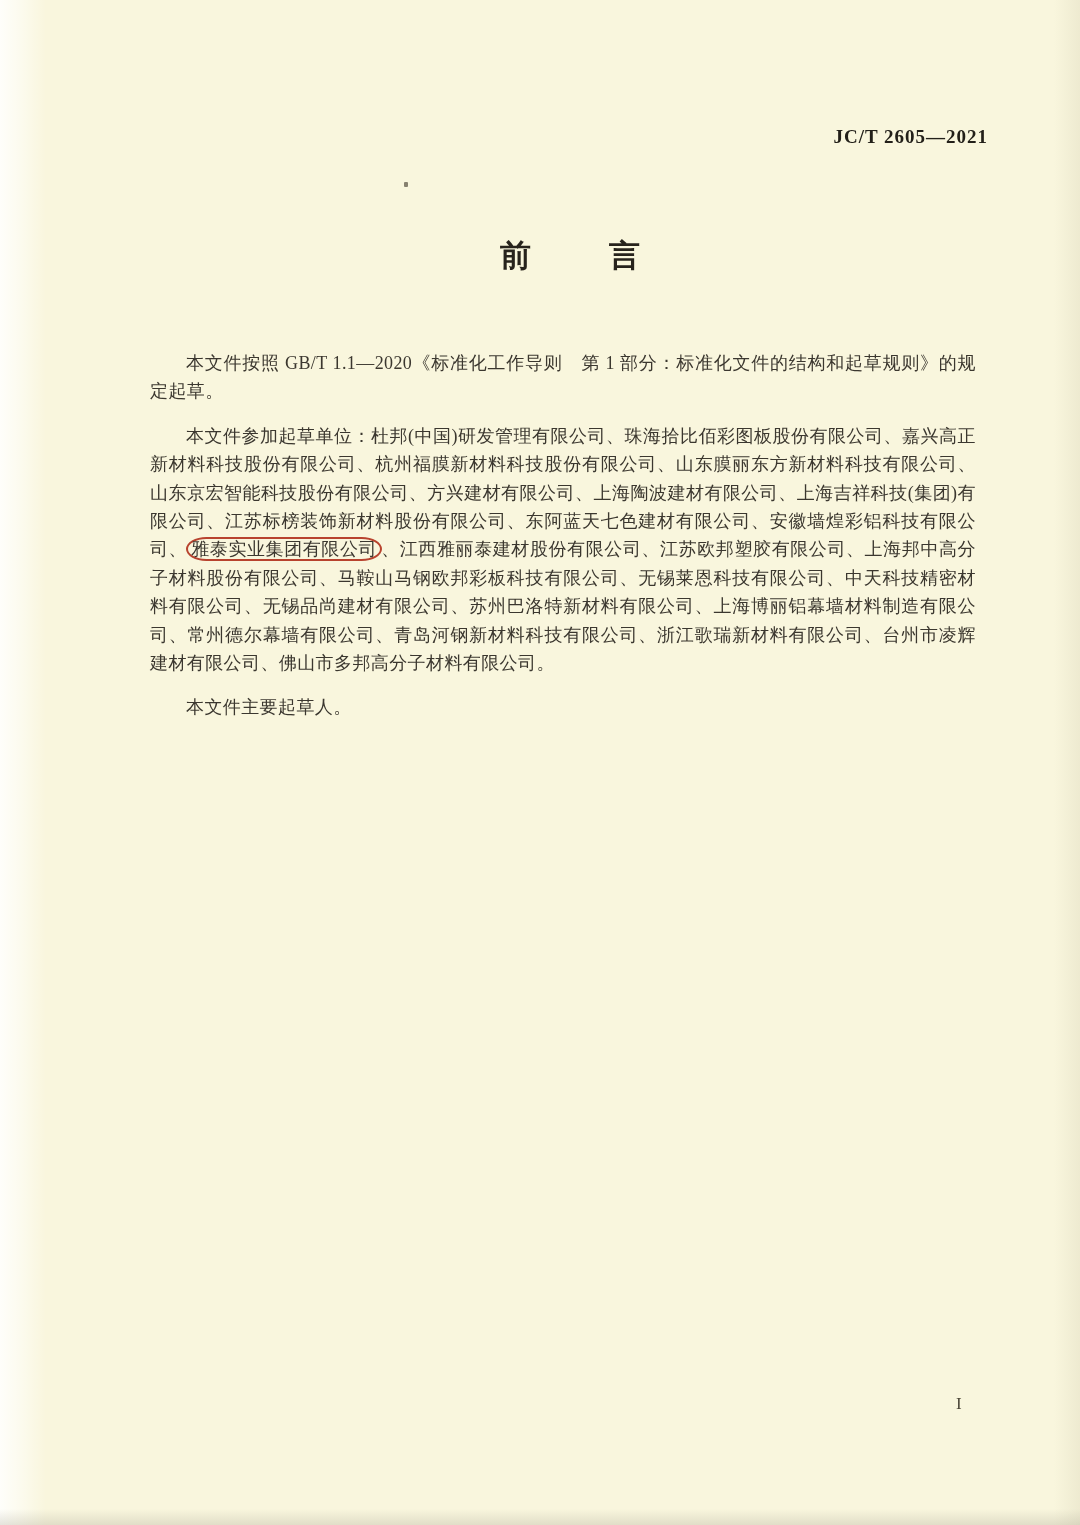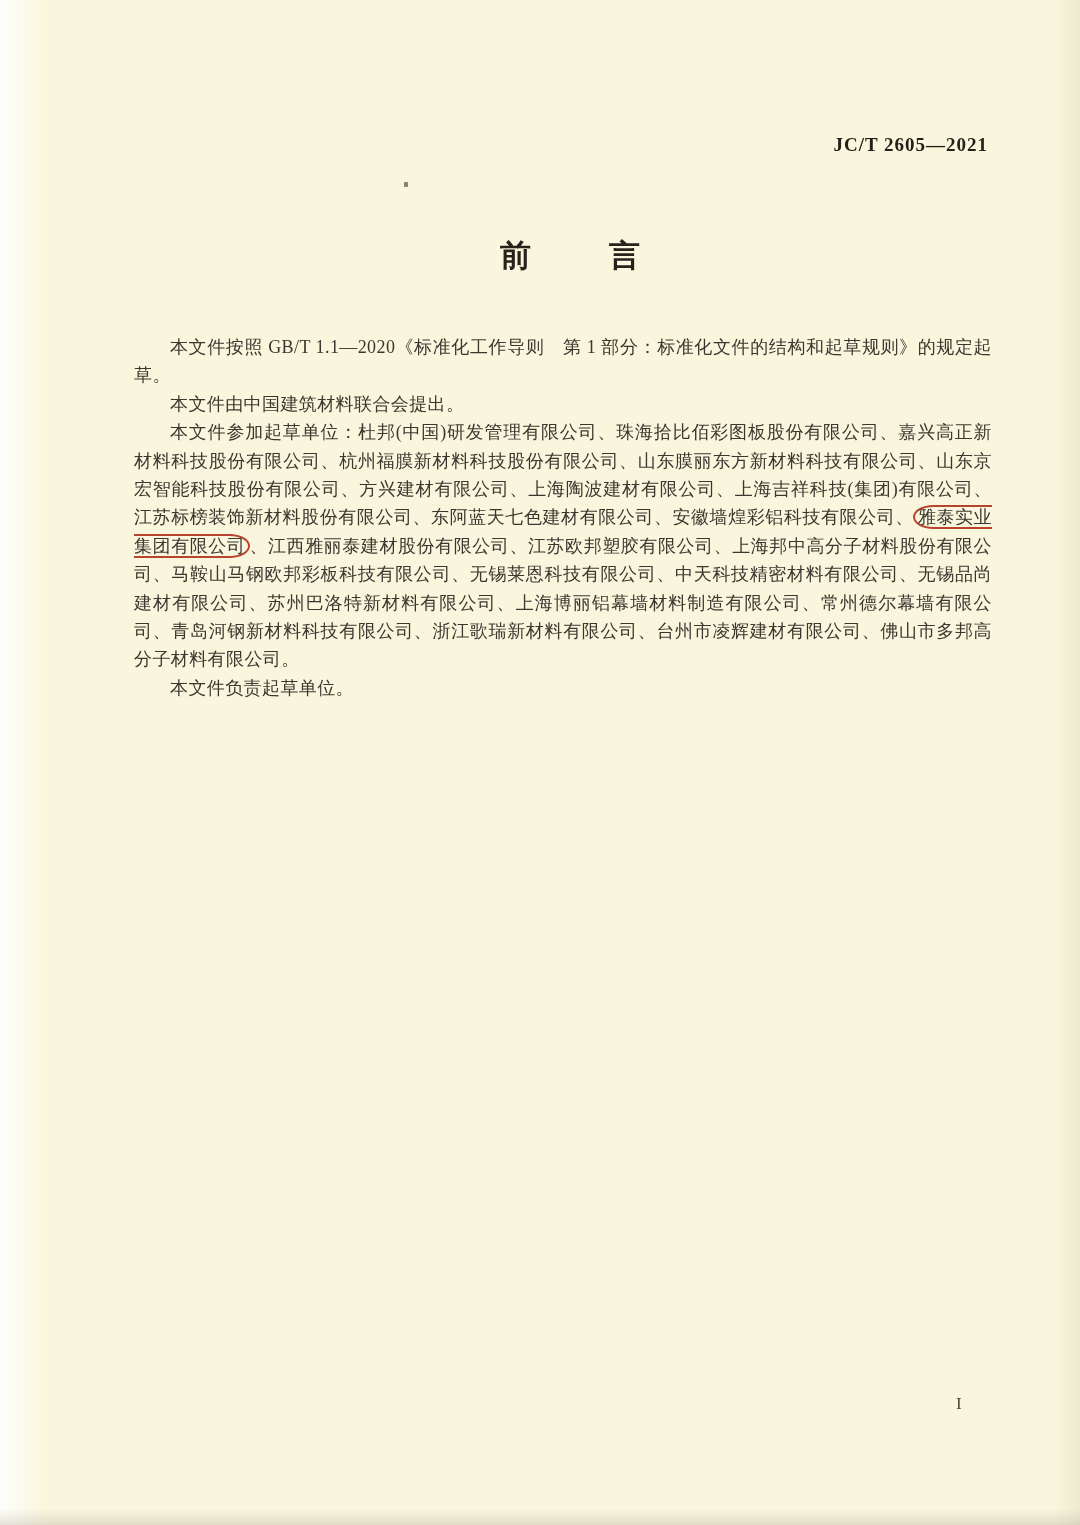--- a/index.html
+++ b/index.html
@@ -21,21 +21,21 @@
     position: absolute; right: 0; top: 0; bottom: 0; width: 26px;
     background: linear-gradient(to left, rgba(186,180,150,0.18), rgba(186,180,150,0));
     pointer-events: none;
   }
   .edge-bottom {
     position: absolute; left: 0; right: 0; bottom: 0; height: 16px;
     background: linear-gradient(to top, rgba(170,166,150,0.30), rgba(170,166,150,0));
     pointer-events: none;
   }
   .doc-number {
-    position: absolute; top: 134px; right: 92px;
+    position: absolute; top: 126px; right: 92px;
     font-size: 19px; font-weight: bold; letter-spacing: 1px;
     color: #232019;
   }
   .speck {
     position: absolute; left: 404px; top: 182px;
     width: 4px; height: 5px; background: #6a6454; border-radius: 1px;
     opacity: 0.8;
   }
   .page-title {
     position: absolute; top: 235px; left: 0; width: 1140px;
@@ -43,21 +43,21 @@
     font-size: 31px; font-weight: bold; color: #27231c;
     font-family: "Liberation Serif", "DejaVu Serif", serif;
   }
   .foreword {
     position: absolute; left: 134px; top: 333px; width: 858px;
     font-size: 18px; line-height: 28.4px;
     text-align: justify;
     letter-spacing: 0.4px;
   }
   .foreword p {
-    margin: 0; text-indent: 2em;
+    margin: 16px; text-indent: 2em;
   }
   .red-circled {
     border: 2px solid var(--circle-color, #b8432e);
     border-radius: 22px / 13px;
     padding: 0 3px;
     margin: 0 -1px;
   }
   .page-number {
     position: absolute; left: 956px; top: 1394px;
     font-size: 17px; color: #4c4738;
@@ -74,18 +74,17 @@
 
 <div class="speck"></div>
 
 <div class="page-title">
   <span>前</span>
   <span>言</span>
 </div>
 
 <div class="foreword">
   <p><span>本文件按照 GB/T 1.1—2020《标准化工作导则　第 1 部分：标准化文件的结构和起草规则》的规定起草。</span></p>
-  <p><span>本文件由中国建筑材料联合会提出。</span></p>
   <p><span>本文件参加起草单位：杜邦(中国)研发管理有限公司、珠海拾比佰彩图板股份有限公司、嘉兴高正新材料科技股份有限公司、杭州福膜新材料科技股份有限公司、山东膜丽东方新材料科技有限公司、山东京宏智能科技股份有限公司、方兴建材有限公司、上海陶波建材有限公司、上海吉祥科技(集团)有限公司、江苏标榜装饰新材料股份有限公司、东阿蓝天七色建材有限公司、安徽墙煌彩铝科技有限公司、</span><span class="red-circled">雅泰实业集团有限公司</span><span>、江西雅丽泰建材股份有限公司、江苏欧邦塑胶有限公司、上海邦中高分子材料股份有限公司、马鞍山马钢欧邦彩板科技有限公司、无锡莱恩科技有限公司、中天科技精密材料有限公司、无锡品尚建材有限公司、苏州巴洛特新材料有限公司、上海博丽铝幕墙材料制造有限公司、常州德尔幕墙有限公司、青岛河钢新材料科技有限公司、浙江歌瑞新材料有限公司、台州市凌辉建材有限公司、佛山市多邦高分子材料有限公司。</span></p>
-  <p><span>本文件负责起草单位。</span></p>
+  <p><span>本文件主要起草人。</span></p>
 </div>
 
 <div class="page-number">I</div>
 
 </body></html>

